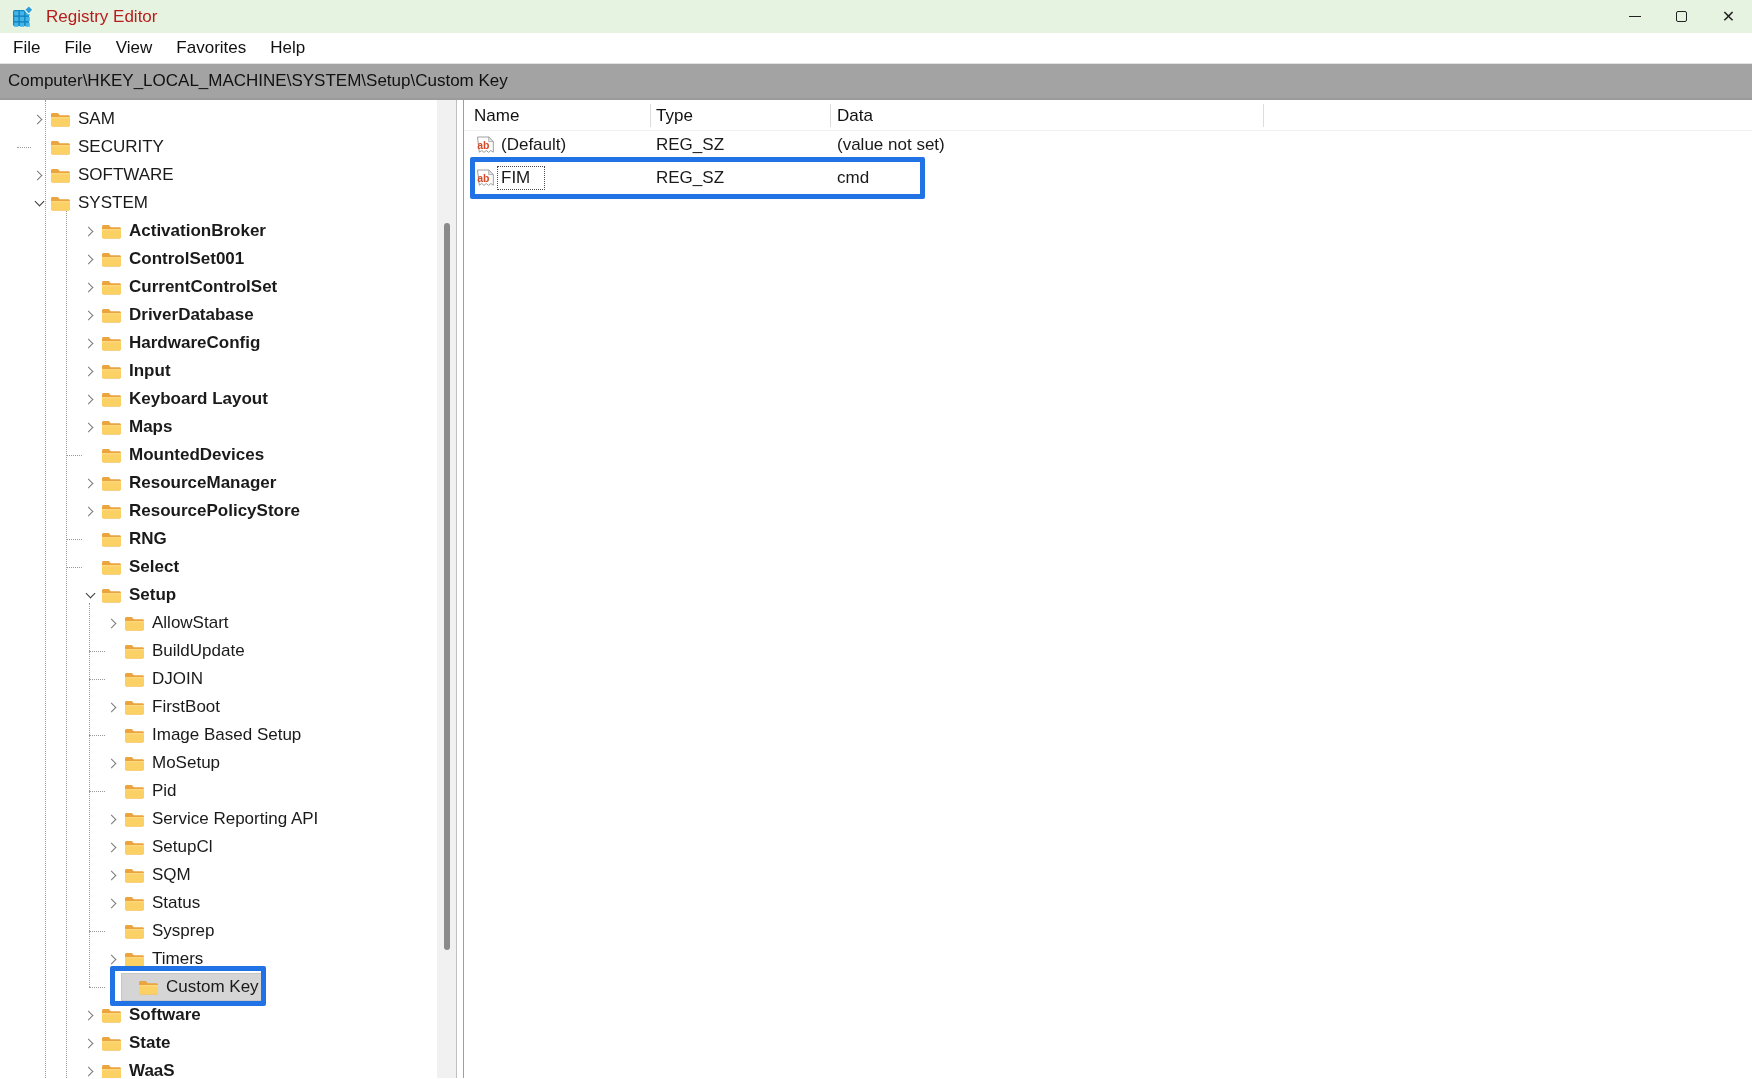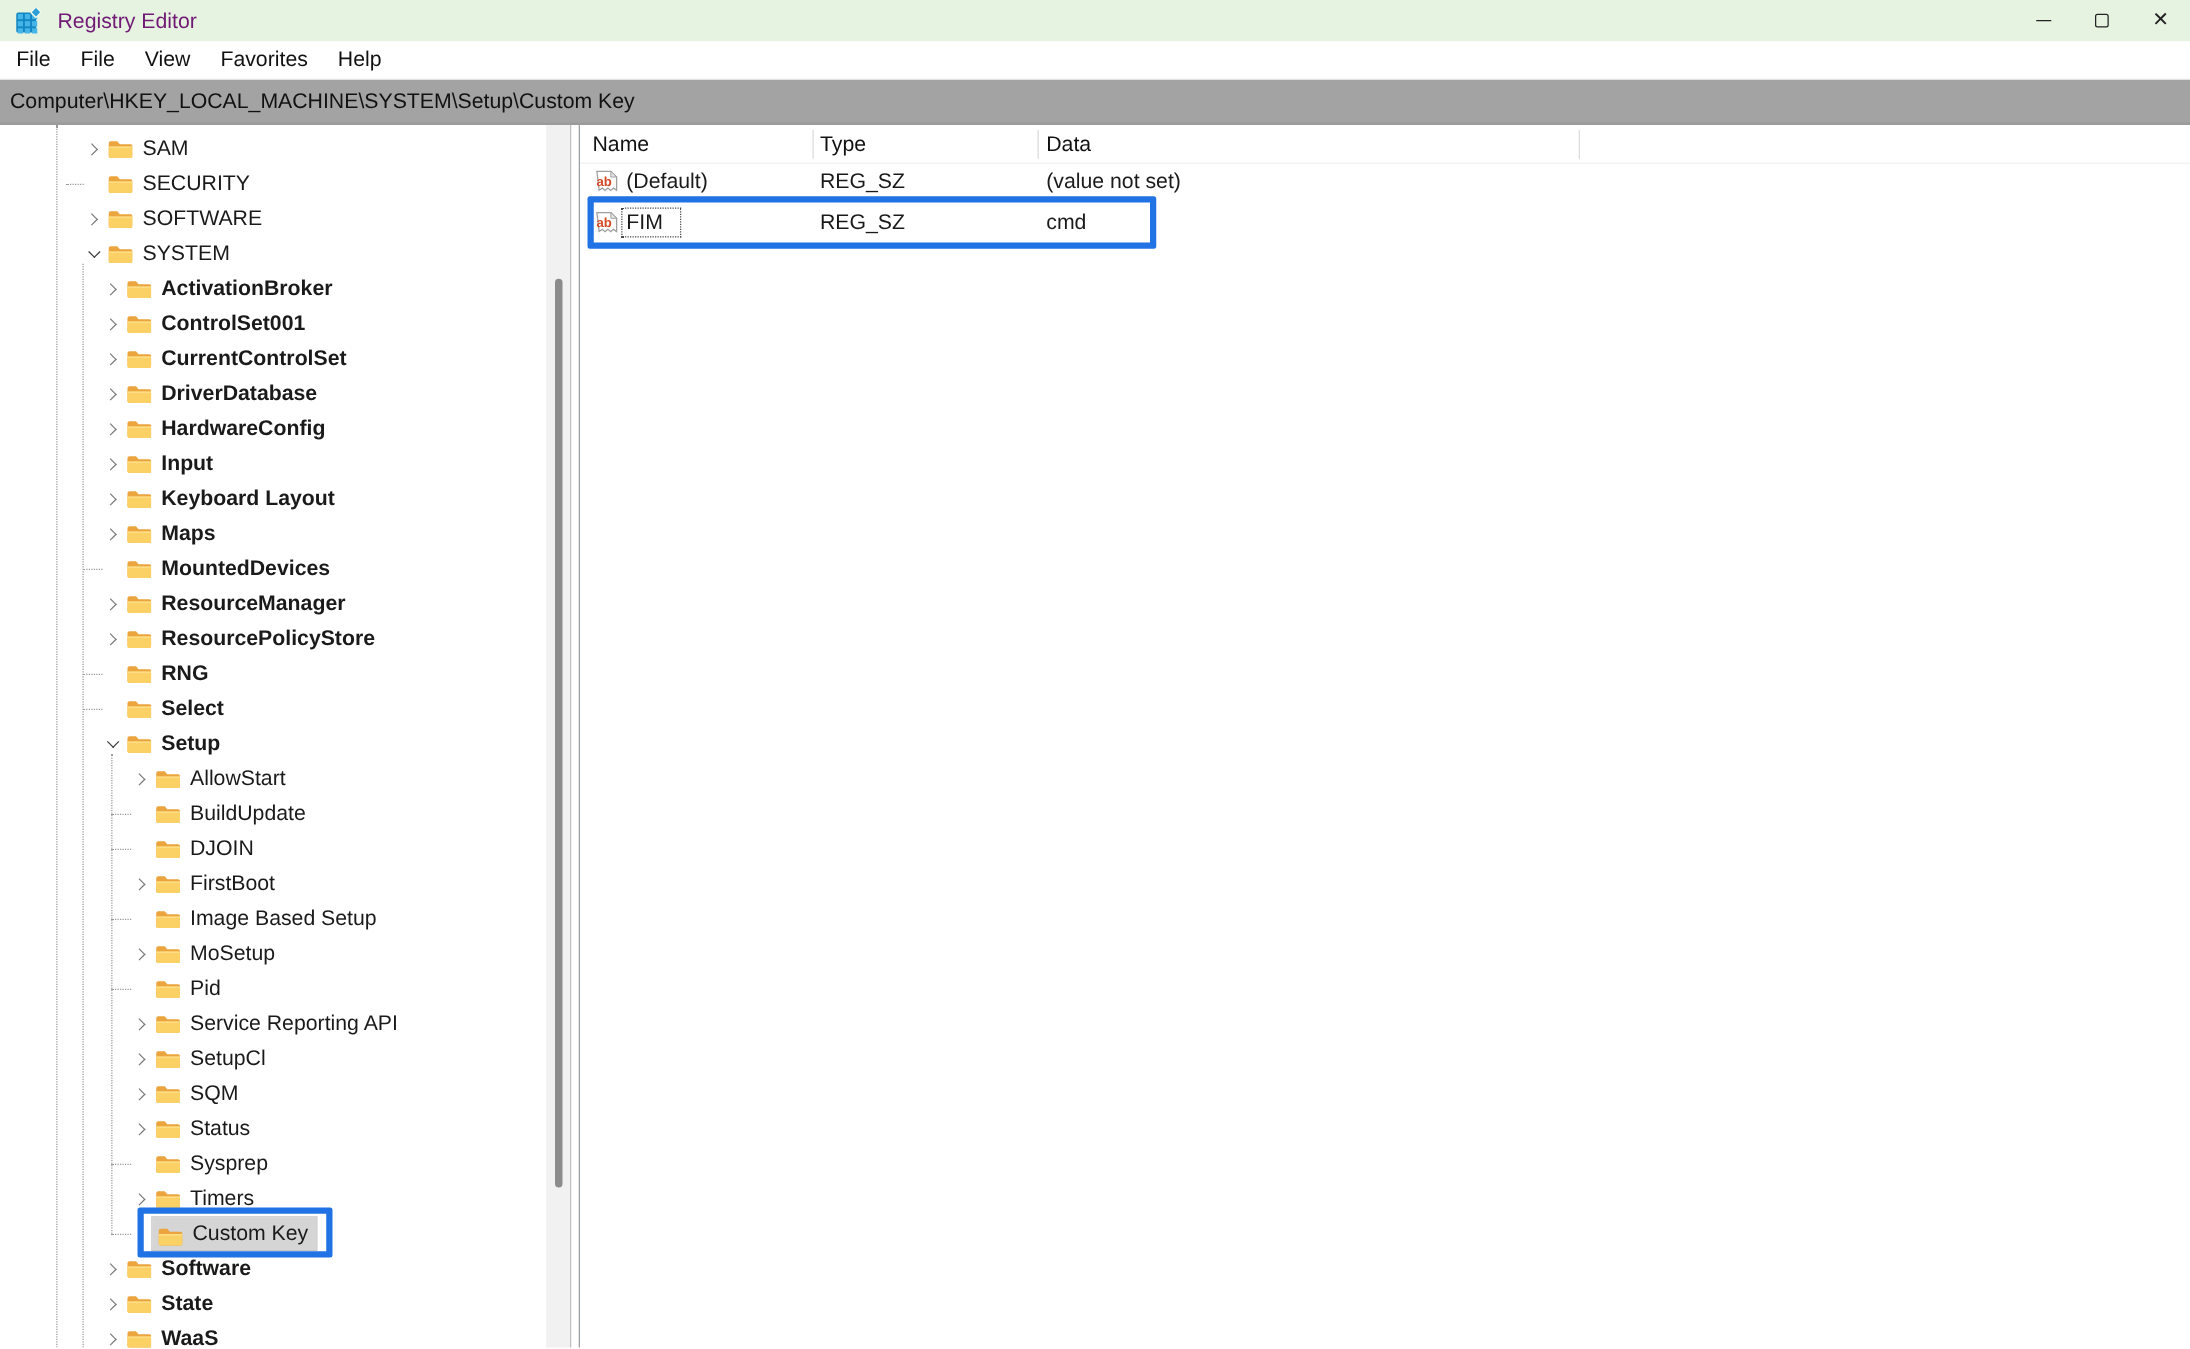--- a/index.html
+++ b/index.html
@@ -3,21 +3,21 @@
 <meta charset="utf-8">
 <style>
   * { margin:0; padding:0; box-sizing:border-box; }
   html,body { width:1752px; height:1079px; overflow:hidden; background:#fff;
               font-family:"Liberation Sans", sans-serif; color:#1a1a1a; }
   .window { position:relative; width:1752px; height:1079px; background:#fff; }
 
   
   .titlebar { height:33px; background:#e7f3e1; display:flex; align-items:center; position:relative; }
   .app-icon { margin-left:10px; width:24px; height:24px; display:flex; align-items:center; justify-content:center; }
-  .title-text { margin-left:12px; font-size:17px; color:#701a75; }
+  .title-text { margin-left:12px; font-size:17px; color:#b91c1c; }
   .win-controls { position:absolute; right:0; top:0; height:33px; display:flex; }
   .win-btn { width:47px; height:33px; display:flex; align-items:center; justify-content:center; cursor:default; }
   .glyph-min { width:12px; height:0; border-top:1.6px solid #222; }
   .glyph-max { width:11px; height:11px; border:1.6px solid #222; border-radius:2px; }
   .glyph-close { font-size:16px; color:#222; line-height:1; }
 
   
   .menubar { height:31px; background:#fff; display:flex; align-items:center; padding-left:1px;
              border-bottom:1px solid #e3e3e3; }
   .menu-item { padding:0 12px; font-size:17px; color:#111; }
@@ -31,32 +31,32 @@
   .main { position:relative; height:978px; display:flex; }
 
   
   .treepanel { position:relative; width:437px; height:100%; background:#fff; overflow:hidden; }
   .tree-rows { position:relative; padding-top:5px; }
   .guide { position:absolute; width:0; border-left:1px dotted #9a9a9a; }
   .g1 { left:45px; top:0; height:100%; }
   .g2 { left:66px; top:111px; height:867px; }
   .g3 { left:89px; top:503px; height:384px; }
   .trow { height:28px; display:flex; align-items:center; position:relative; }
-  .lvl1 { padding-left:66px; } .lvl2 { padding-left:81px;font-weight:bold; } .lvl3 { padding-left:104px; }
+  .lvl1 { padding-left:30px; } .lvl2 { padding-left:81px;font-weight:bold; } .lvl3 { padding-left:104px; }
   .chev { width:18px; height:18px; position:relative; display:flex; align-items:center; justify-content:center; flex:0 0 18px; }
   .c-r { width:7px; height:7px; border-right:1.7px solid #7a7a7a; border-bottom:1.7px solid #7a7a7a;
          transform:rotate(-45deg); margin-left:-3px; }
   .c-d { width:7px; height:7px; border-right:1.7px solid #3a3a3a; border-bottom:1.7px solid #3a3a3a;
          transform:rotate(45deg); margin-top:-3px; }
   .stub { position:absolute; top:50%; height:0; border-top:1px dotted #9a9a9a; }
   .lvl1 .stub { left:-13px; width:14px; } .lvl2 .stub { left:-15px; width:16px; } .lvl3 .stub { left:-15px; width:16px; }
   .folder { width:20px; height:16px; margin:0 4px 0 2px; flex:0 0 20px; display:flex; }
   .tlabel { font-size:17px; margin-left:4px; white-space:nowrap; }
-  .selwrap { display:flex; align-items:flex-end; background:#d5d5d5; outline:1px solid #c6c6c6;
-             padding:3px 6px 3px 2px; }
+  .selwrap { display:flex; align-items:center; background:#d5d5d5; outline:1px solid #c6c6c6;
+             padding:3px 6px 3px 14px; }
   .selwrap .folder { margin-left:2px; }
 
   
   .vscroll { width:19px; height:100%; background:#f1f1f1; position:relative; flex:0 0 19px; }
   .vthumb { position:absolute; left:7px; top:123px; width:6px; height:727px; background:#8b8b8b; border-radius:3px; }
 
   
   .splitter { width:8px; height:100%; background:#fff; border-left:1px solid #c0c0c0;
               border-right:1px solid #9aa0a6; flex:0 0 8px; }
 

